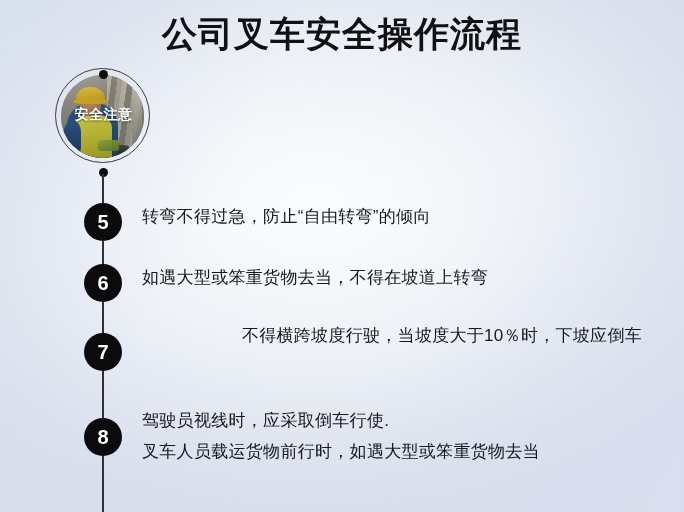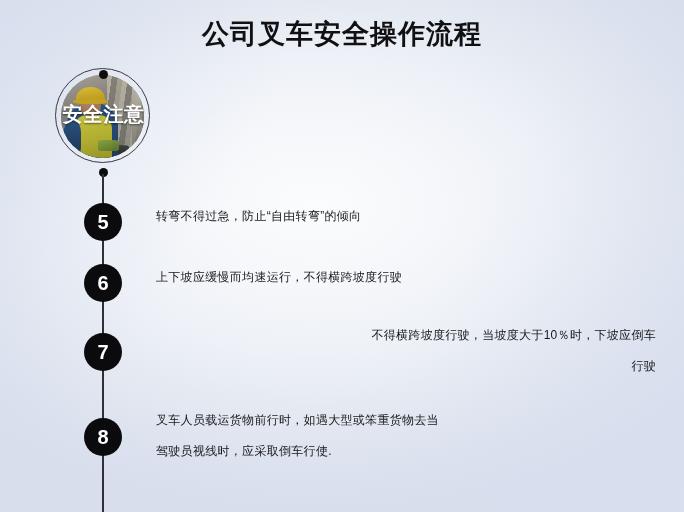--- a/index.html
+++ b/index.html
@@ -30,21 +30,21 @@
     pointer-events: none;
   }
 
   
   #title {
     position: absolute;
     top: 17px;
     left: 0;
     width: 684px;
     text-align: center;
-    font-size: 27px;
+    font-size: 35px;
     font-weight: bold;
     color: #111114;
     letter-spacing: 1px;
     line-height: 34px;
     white-space: nowrap;
   }
 
   
   #badge-wrap {
     position: absolute;
@@ -134,21 +134,21 @@
     background: linear-gradient(180deg, rgba(20,24,30,0.10) 0%, rgba(20,24,30,0.22) 100%);
   }
   #badge-text {
     position: absolute;
     left: 0;
     top: 36px;
     width: 97px;
     text-align: center;
     color: #ffffff;
     font-weight: bold;
-    font-size: 20px;
+    font-size: 14px;
     line-height: 21px;
     letter-spacing: 0.5px;
     text-shadow: 0 1px 2px rgba(0,0,0,0.55);
   }
   #badge-text span { display: block; }
 
   .ring-dot {
     position: absolute;
     width: 9px;
     height: 9px;
@@ -189,23 +189,23 @@
     color: #ffffff;
     font-size: 20px;
     font-weight: bold;
     display: flex;
     align-items: center;
     justify-content: center;
     line-height: 1;
   }
   .step-text {
     position: absolute;
-    left: 72px;
+    left: 58px;
     color: #17181c;
-    font-size: 12px;
+    font-size: 17px;
     line-height: 31px;
     letter-spacing: 0.3px;
     width: 500px;
   }
   .step-text span { display: block; white-space: nowrap; }
 
   #step-5  { top: 203px; }
   #step-5 .step-text  { top: -2px; }
   #step-6  { top: 264px; }
   #step-6 .step-text  { top: -2px; }
@@ -252,34 +252,33 @@
     <div class="step" id="step-5">
       <div class="step-num">5</div>
       <div class="step-text">
         <span>转弯不得过急，防止“自由转弯”的倾向</span>
       </div>
     </div>
 
     <div class="step" id="step-6">
       <div class="step-num">6</div>
       <div class="step-text">
-        <span>上下坡应缓慢而均速运行，不得横跨坡度行驶</span>
+        <span>如遇大型或笨重货物去当，不得在坡道上转弯</span>
       </div>
     </div>
 
     <div class="step" id="step-7">
       <div class="step-num">7</div>
       <div class="step-text">
         <span>不得横跨坡度行驶，当坡度大于10％时，下坡应倒车</span>
-        <span>行驶</span>
       </div>
     </div>
 
     <div class="step" id="step-8">
       <div class="step-num">8</div>
       <div class="step-text">
+        <span>驾驶员视线时，应采取倒车行使.</span>
         <span>叉车人员载运货物前行时，如遇大型或笨重货物去当</span>
-        <span>驾驶员视线时，应采取倒车行使.</span>
       </div>
     </div>
 
   </div>
 </div>
 
 </body></html>

